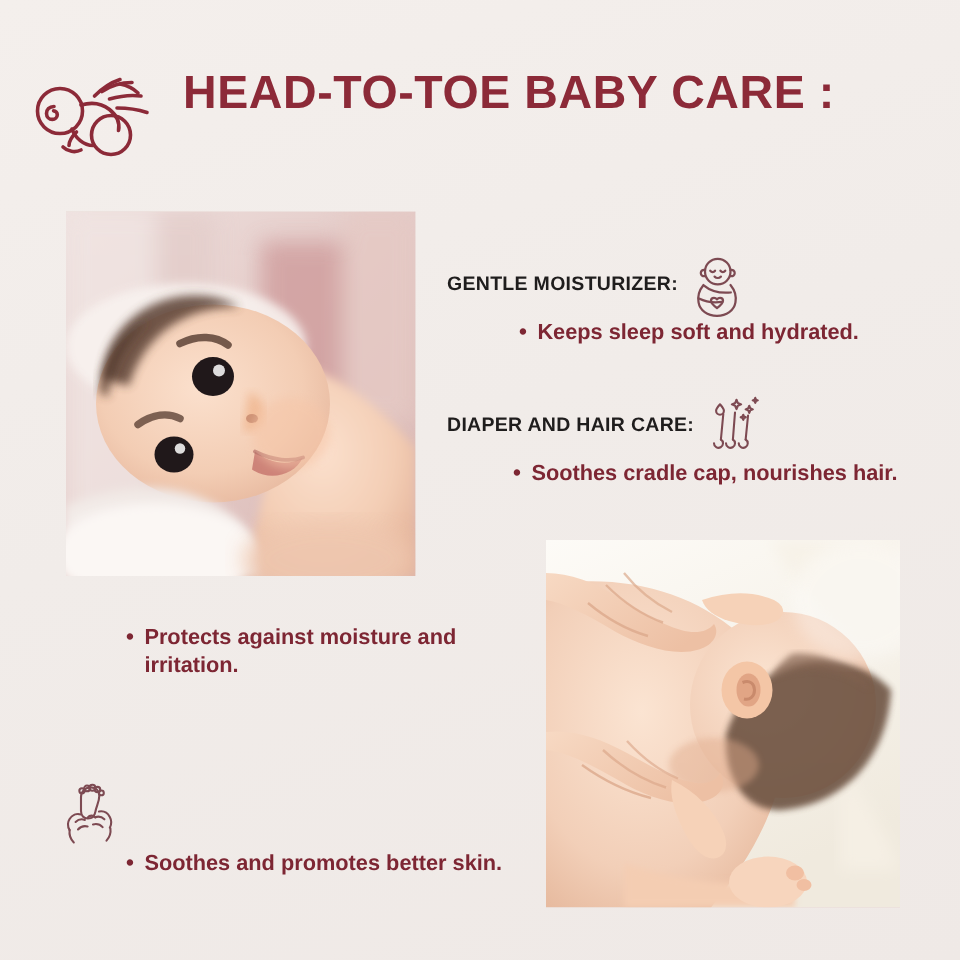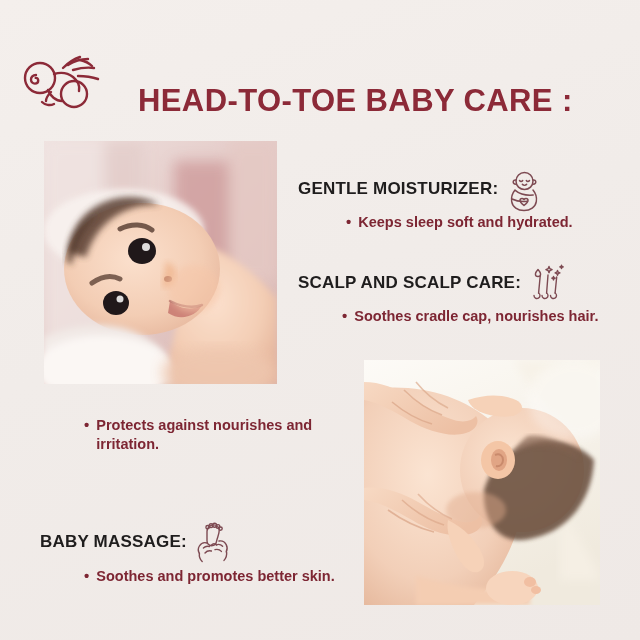--- a/index.html
+++ b/index.html
@@ -23,22 +23,22 @@
   }
 
   
   .title-row {
     position: absolute;
     left: 18px;
     top: 46px;
     width: 610px;
     height: 70px;
     display: flex;
-    align-items: flex-end;
-    gap: 28px;
+    align-items: flex-start;
+    gap: 12px;
   }
   .title-icon {
     width: 92px;
     height: 66px;
     flex: 0 0 auto;
   }
   .title-text {
     font-size: 31px;
     font-weight: bold;
     letter-spacing: 0.4px;
@@ -72,21 +72,21 @@
   .section {
     position: absolute;
   }
   .section-head {
     display: flex;
     align-items: center;
     gap: 6px;
     white-space: nowrap;
   }
   .section-title {
-    font-size: 17px;
+    font-size: 13px;
     font-weight: bold;
     color: #1f1d1d;
     letter-spacing: 0.2px;
     line-height: 1.1;
   }
   .section-icon {
     width: 40px;
     height: 42px;
     flex: 0 0 auto;
   }
@@ -307,21 +307,21 @@
       </span>
     </div>
     <div class="bullet-row">
       <span class="bullet-dot">•</span>
       <span class="bullet-text">Keeps sleep soft and hydrated.</span>
     </div>
   </div>
 
   <div class="section" id="section-scalp-hair-care">
     <div class="section-head">
-      <span class="section-title">SCALP AND SCALP CARE:</span>
+      <span class="section-title">DIAPER AND HAIR CARE:</span>
       <span class="section-icon">
         <svg viewBox="0 0 40 44" xmlns="http://www.w3.org/2000/svg" fill="none" stroke="#7d4a52" stroke-width="1.4" stroke-linecap="round" stroke-linejoin="round">
 
           <path d="M7 33.5a3 3 0 1 0 4.6-2.5"></path>
           <path d="M11.6 31l1.6-17"></path>
           <path d="M15 33.5a3 3 0 1 0 4.6-2.5"></path>
           <path d="M19.6 31l1.4-18"></path>
           <path d="M23.5 33.5a3 3 0 1 0 4.6-2.5"></path>
           <path d="M28.1 31l1.6-16"></path>
 
@@ -336,27 +336,26 @@
     </div>
     <div class="bullet-row">
       <span class="bullet-dot">•</span>
       <span class="bullet-text">Soothes cradle cap, nourishes hair.</span>
     </div>
   </div>
 
   <div class="section" id="section-diaper-rash">
     <div class="bullet-row">
       <span class="bullet-dot">•</span>
-      <span class="bullet-text">Protects against nourishes and irritation.</span>
+      <span class="bullet-text">Protects against moisture and irritation.</span>
     </div>
   </div>
 
   <div class="section" id="section-baby-massage">
     <div class="section-head">
-      <span class="section-title">BABY MASSAGE:</span>
       <span class="section-icon">
         <svg viewBox="0 0 40 44" xmlns="http://www.w3.org/2000/svg" fill="none" stroke="#7d4a52" stroke-width="1.4" stroke-linecap="round" stroke-linejoin="round">
 
           <path d="M14 10.5c0-4 3-6.6 6.6-6.6 3.4 0 5.6 2.4 5.6 5.6 0 4-2 7-2.6 10.6-.5 3-2.4 4.6-5 4.6-2.8 0-4.6-2-4.6-5 0-3.6 0-6.2 0-9.2z"></path>
 
           <circle cx="14.6" cy="6.2" r="1.7"></circle>
           <circle cx="18" cy="4.6" r="1.9"></circle>
           <circle cx="21.6" cy="4.2" r="2"></circle>
           <circle cx="25" cy="5.4" r="1.8"></circle>
           <circle cx="27.6" cy="7.6" r="1.6"></circle>

